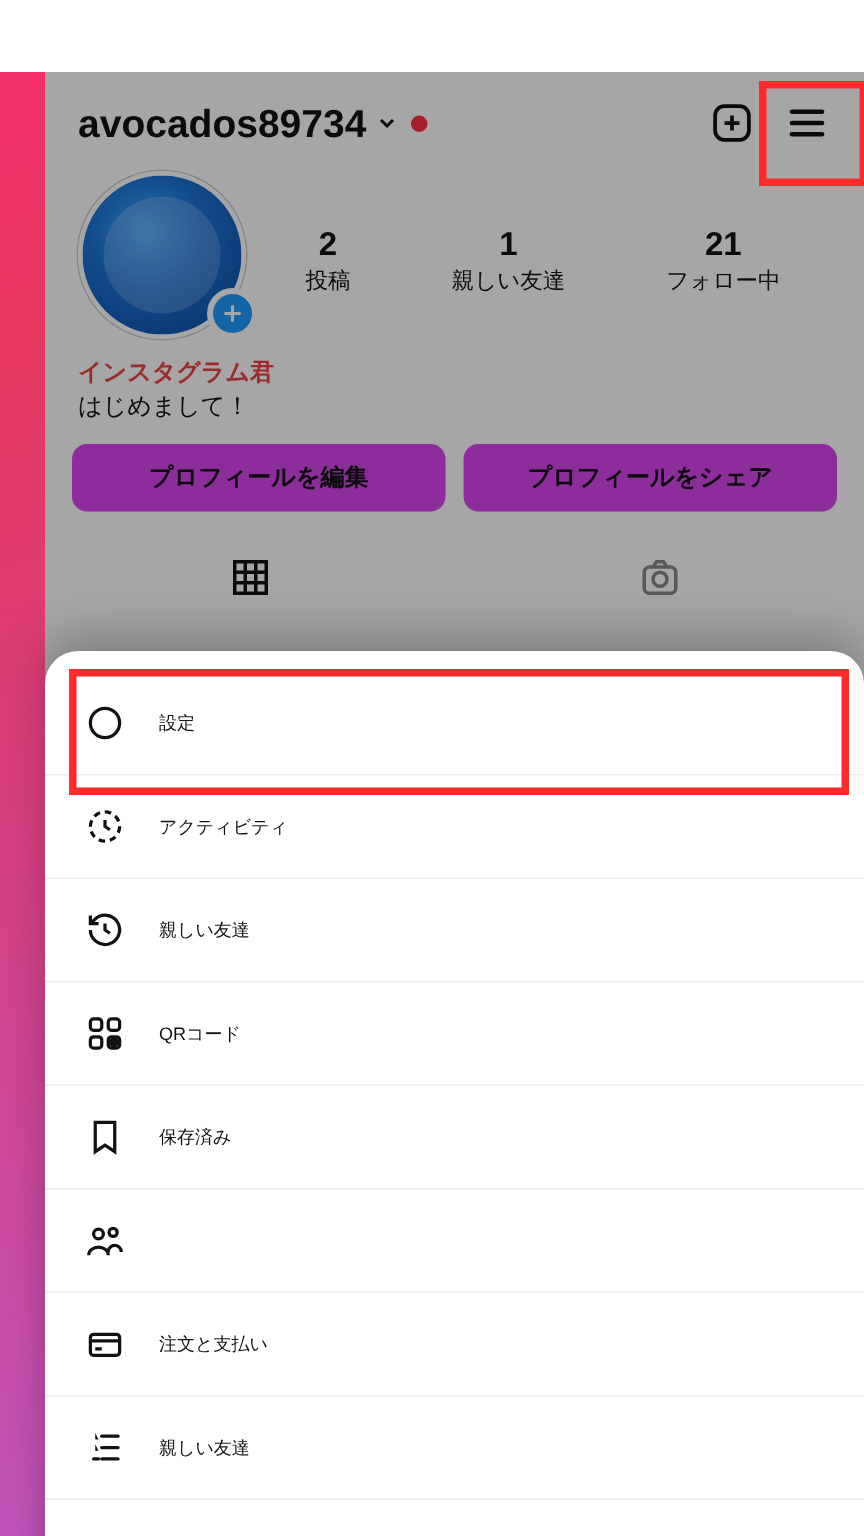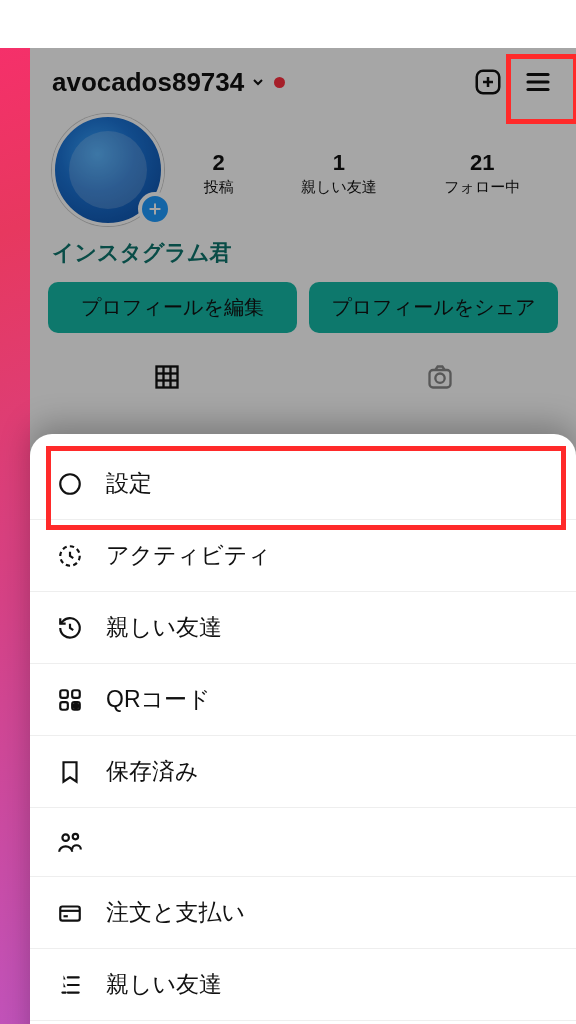--- a/index.html
+++ b/index.html
@@ -42,38 +42,38 @@
   .avatar::after{content:"";position:absolute;inset:14px;border-radius:50%;background:rgba(255,255,255,.18);}
   .addbadge {
     position:absolute; right:-2px; bottom:6px; width:34px; height:34px; border-radius:50%;
     background:#1f9cff; border:4px solid #fff; display:flex; align-items:center; justify-content:center;
     color:#fff; font-size:20px; font-weight:700;
   }
   .stats { flex:1; display:flex; justify-content:space-around; text-align:center; }
   .stat .n { font-size:22px; font-weight:700; color:#111;}
   .stat .l { font-size:15px; color:#111; margin-top:2px;font-family:Liberation Serif, serif;}
   .bio { padding: 6px 22px 14px 22px; }
-  .bio .name{ font-size:22px; font-weight:700; color:#0f766e;}
+  .bio .name{ font-size:16px; font-weight:700; color:#ef4444;}
   .bio .txt{ font-size:16px; color:#111; margin-top:2px;}
   .btnrow { display:flex; gap:12px; padding: 0 18px; }
-  .pillbtn { flex:1; background:#14b8a6; border-radius:10px; padding:12px 6px; text-align:center; font-size:20px; font-weight:400; color:#111;}
+  .pillbtn { flex:1; background:#d946ef; border-radius:10px; padding:12px 6px; text-align:center; font-size:16px; font-weight:700; color:#111;}
   .tabrow { display:flex; margin-top:20px; }
   .tab { flex:1; display:flex; justify-content:center; padding:10px 0; color:#222;}
   
   .sheet {
     position:absolute; left:30px; right:0; top:386px; bottom:0;
     background:#fff; border-top-left-radius:22px; border-top-right-radius:22px;
     box-shadow: 0 -10px 30px rgba(0,0,0,.25);
     z-index:40;
     padding-top:8px;
   }
   .mitem {
     display:flex; align-items:center; gap:22px;
     padding:20px 26px; border-bottom:1px solid #eee;
-    font-size:23px; color:#111;
+    font-size:12px; color:#111;
   }
   .mitem:first-child{ border-bottom:1px solid #eee; padding-top:26px;}
   .micon { width:28px; height:28px; display:flex; align-items:center; justify-content:center; color:#111;}
   svg { display:block; }
 </style>
 </head>
 <body>
 
 <div class="frame">
   <div class="phone">
@@ -126,20 +126,21 @@
         </div>
         <div class="stat">
           <div class="n">21</div>
           <div class="l">フォロー中</div>
         </div>
       </div>
     </div>
 
     <div class="bio">
       <div class="name">インスタグラム君</div>
+      <div class="txt">はじめまして！</div>
     </div>
 
     <div class="btnrow">
       <div class="pillbtn">プロフィールを編集</div>
       <div class="pillbtn">プロフィールをシェア</div>
     </div>
 
     <div class="tabrow">
       <div class="tab">
         <svg width="28" height="28" viewBox="0 0 24 24" fill="none" stroke="#111" stroke-width="2">

